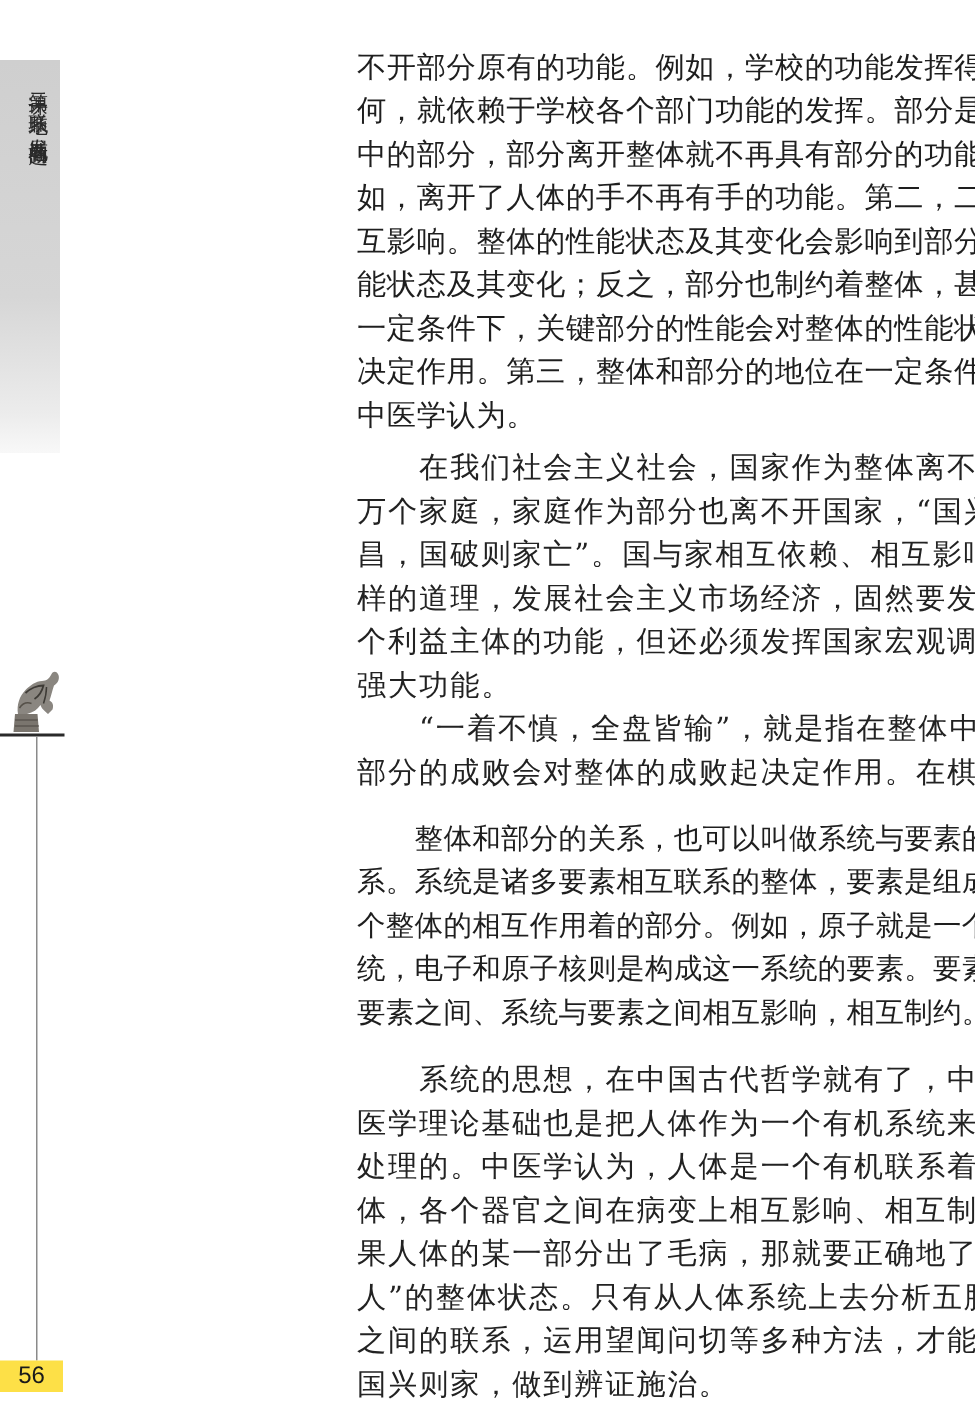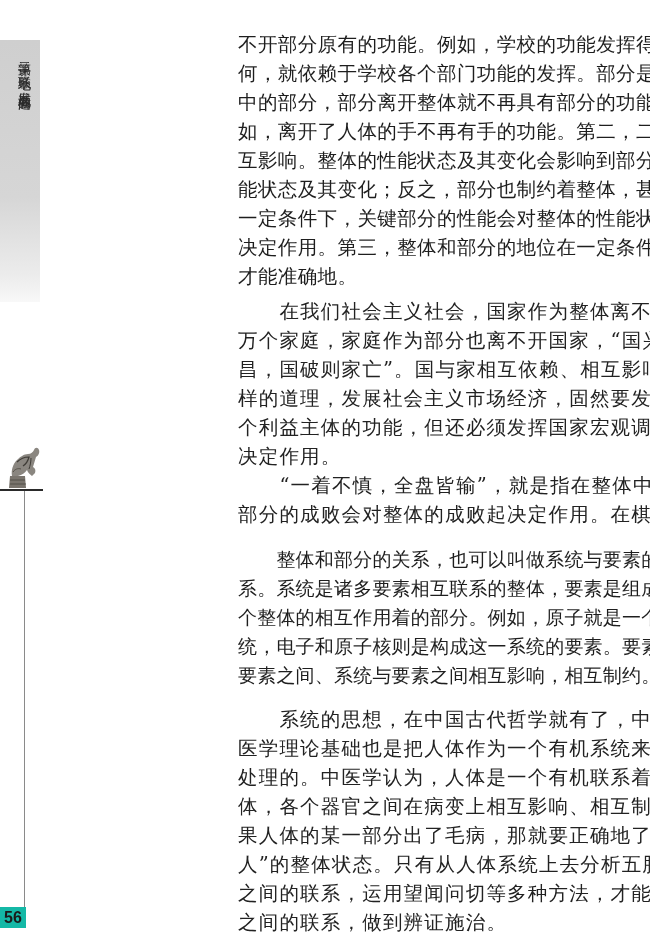--- a/index.html
+++ b/index.html
@@ -24,25 +24,25 @@
     .thinker {
       position: absolute; left: 5px; top: 440px; width: 36px; height: 50px;
     }
     .h-rule {
       position: absolute; left: 0; top: 489px; width: 43px; height: 2px; background: #2a2a2a;
     }
     .v-rule {
       position: absolute; left: 24px; top: 491px; width: 1px; height: 416px; background: #8a8a8a;
     }
     .page-number-box {
-      position: absolute; left: 0; top: 907px; width: 26px; height: 21px;
-      background: #14b8a6;
+      position: absolute; left: 0; top: 907px; width: 42px; height: 21px;
+      background: #fde047;
       display: flex; align-items: center; justify-content: center;
       font-family: "Liberation Sans", "DejaVu Sans", sans-serif;
-      font-size: 16px; font-weight: bold; color: #1a1a1a;
+      font-size: 16px; font-weight: normal; color: #1a1a1a;
     }
     .content {
       position: absolute; left: 238px; top: 0; width: 386px;
     }
     .para {
       position: absolute; left: 0; width: 386px;
       font-size: 19.5px; line-height: 29px;
       text-align: justify; text-align-last: left;
       letter-spacing: 0.4px;
     }
@@ -75,45 +75,45 @@
 <div class="content">
   <div class="para" style="top:30px;">
     <span class="line">不开部分原有的功能。例如，学校的功能发挥得如</span>
     <span class="line">何，就依赖于学校各个部门功能的发挥。部分是整体</span>
     <span class="line">中的部分，部分离开整体就不再具有部分的功能。例</span>
     <span class="line">如，离开了人体的手不再有手的功能。第二，二者相</span>
     <span class="line">互影响。整体的性能状态及其变化会影响到部分的性</span>
     <span class="line">能状态及其变化；反之，部分也制约着整体，甚至在</span>
     <span class="line">一定条件下，关键部分的性能会对整体的性能状态起</span>
     <span class="line">决定作用。第三，整体和部分的地位在一定条件下是</span>
-    <span class="line">才能准确地。</span>
+    <span class="line">中医学认为。</span>
   </div>
 
   <div class="para kai" style="top:297px;">
     <span class="line">　　在我们社会主义社会，国家作为整体离不开千</span>
     <span class="line">万个家庭，家庭作为部分也离不开国家，“国兴则家</span>
     <span class="line">昌，国破则家亡”。国与家相互依赖、相互影响。同</span>
     <span class="line">样的道理，发展社会主义市场经济，固然要发挥各</span>
     <span class="line">个利益主体的功能，但还必须发挥国家宏观调控的</span>
-    <span class="line">决定作用。</span>
+    <span class="line">强大功能。</span>
     <span class="line">　　“一着不慎，全盘皆输”，就是指在整体中，关键</span>
     <span class="line">部分的成败会对整体的成败起决定作用。在棋艺上、</span>
   </div>
 
   <div class="para sans" style="top:545px;">
     <span class="line">　　整体和部分的关系，也可以叫做系统与要素的关</span>
     <span class="line">系。系统是诸多要素相互联系的整体，要素是组成一</span>
     <span class="line">个整体的相互作用着的部分。例如，原子就是一个系</span>
     <span class="line">统，电子和原子核则是构成这一系统的要素。要素与</span>
     <span class="line">要素之间、系统与要素之间相互影响，相互制约。</span>
   </div>
 
   <div class="para kai" style="top:705px;">
     <span class="line">　　系统的思想，在中国古代哲学就有了，中国传统</span>
     <span class="line">医学理论基础也是把人体作为一个有机系统来看待和</span>
     <span class="line">处理的。中医学认为，人体是一个有机联系着的整</span>
     <span class="line">体，各个器官之间在病变上相互影响、相互制约。如</span>
     <span class="line">果人体的某一部分出了毛病，那就要正确地了解“病</span>
     <span class="line">人”的整体状态。只有从人体系统上去分析五脏六腑</span>
     <span class="line">之间的联系，运用望闻问切等多种方法，才能准确地</span>
-    <span class="line">之间的联系，做到辨证施治。</span>
+    <span class="line">国兴则家，做到辨证施治。</span>
   </div>
 </div>
 
 </body></html>

